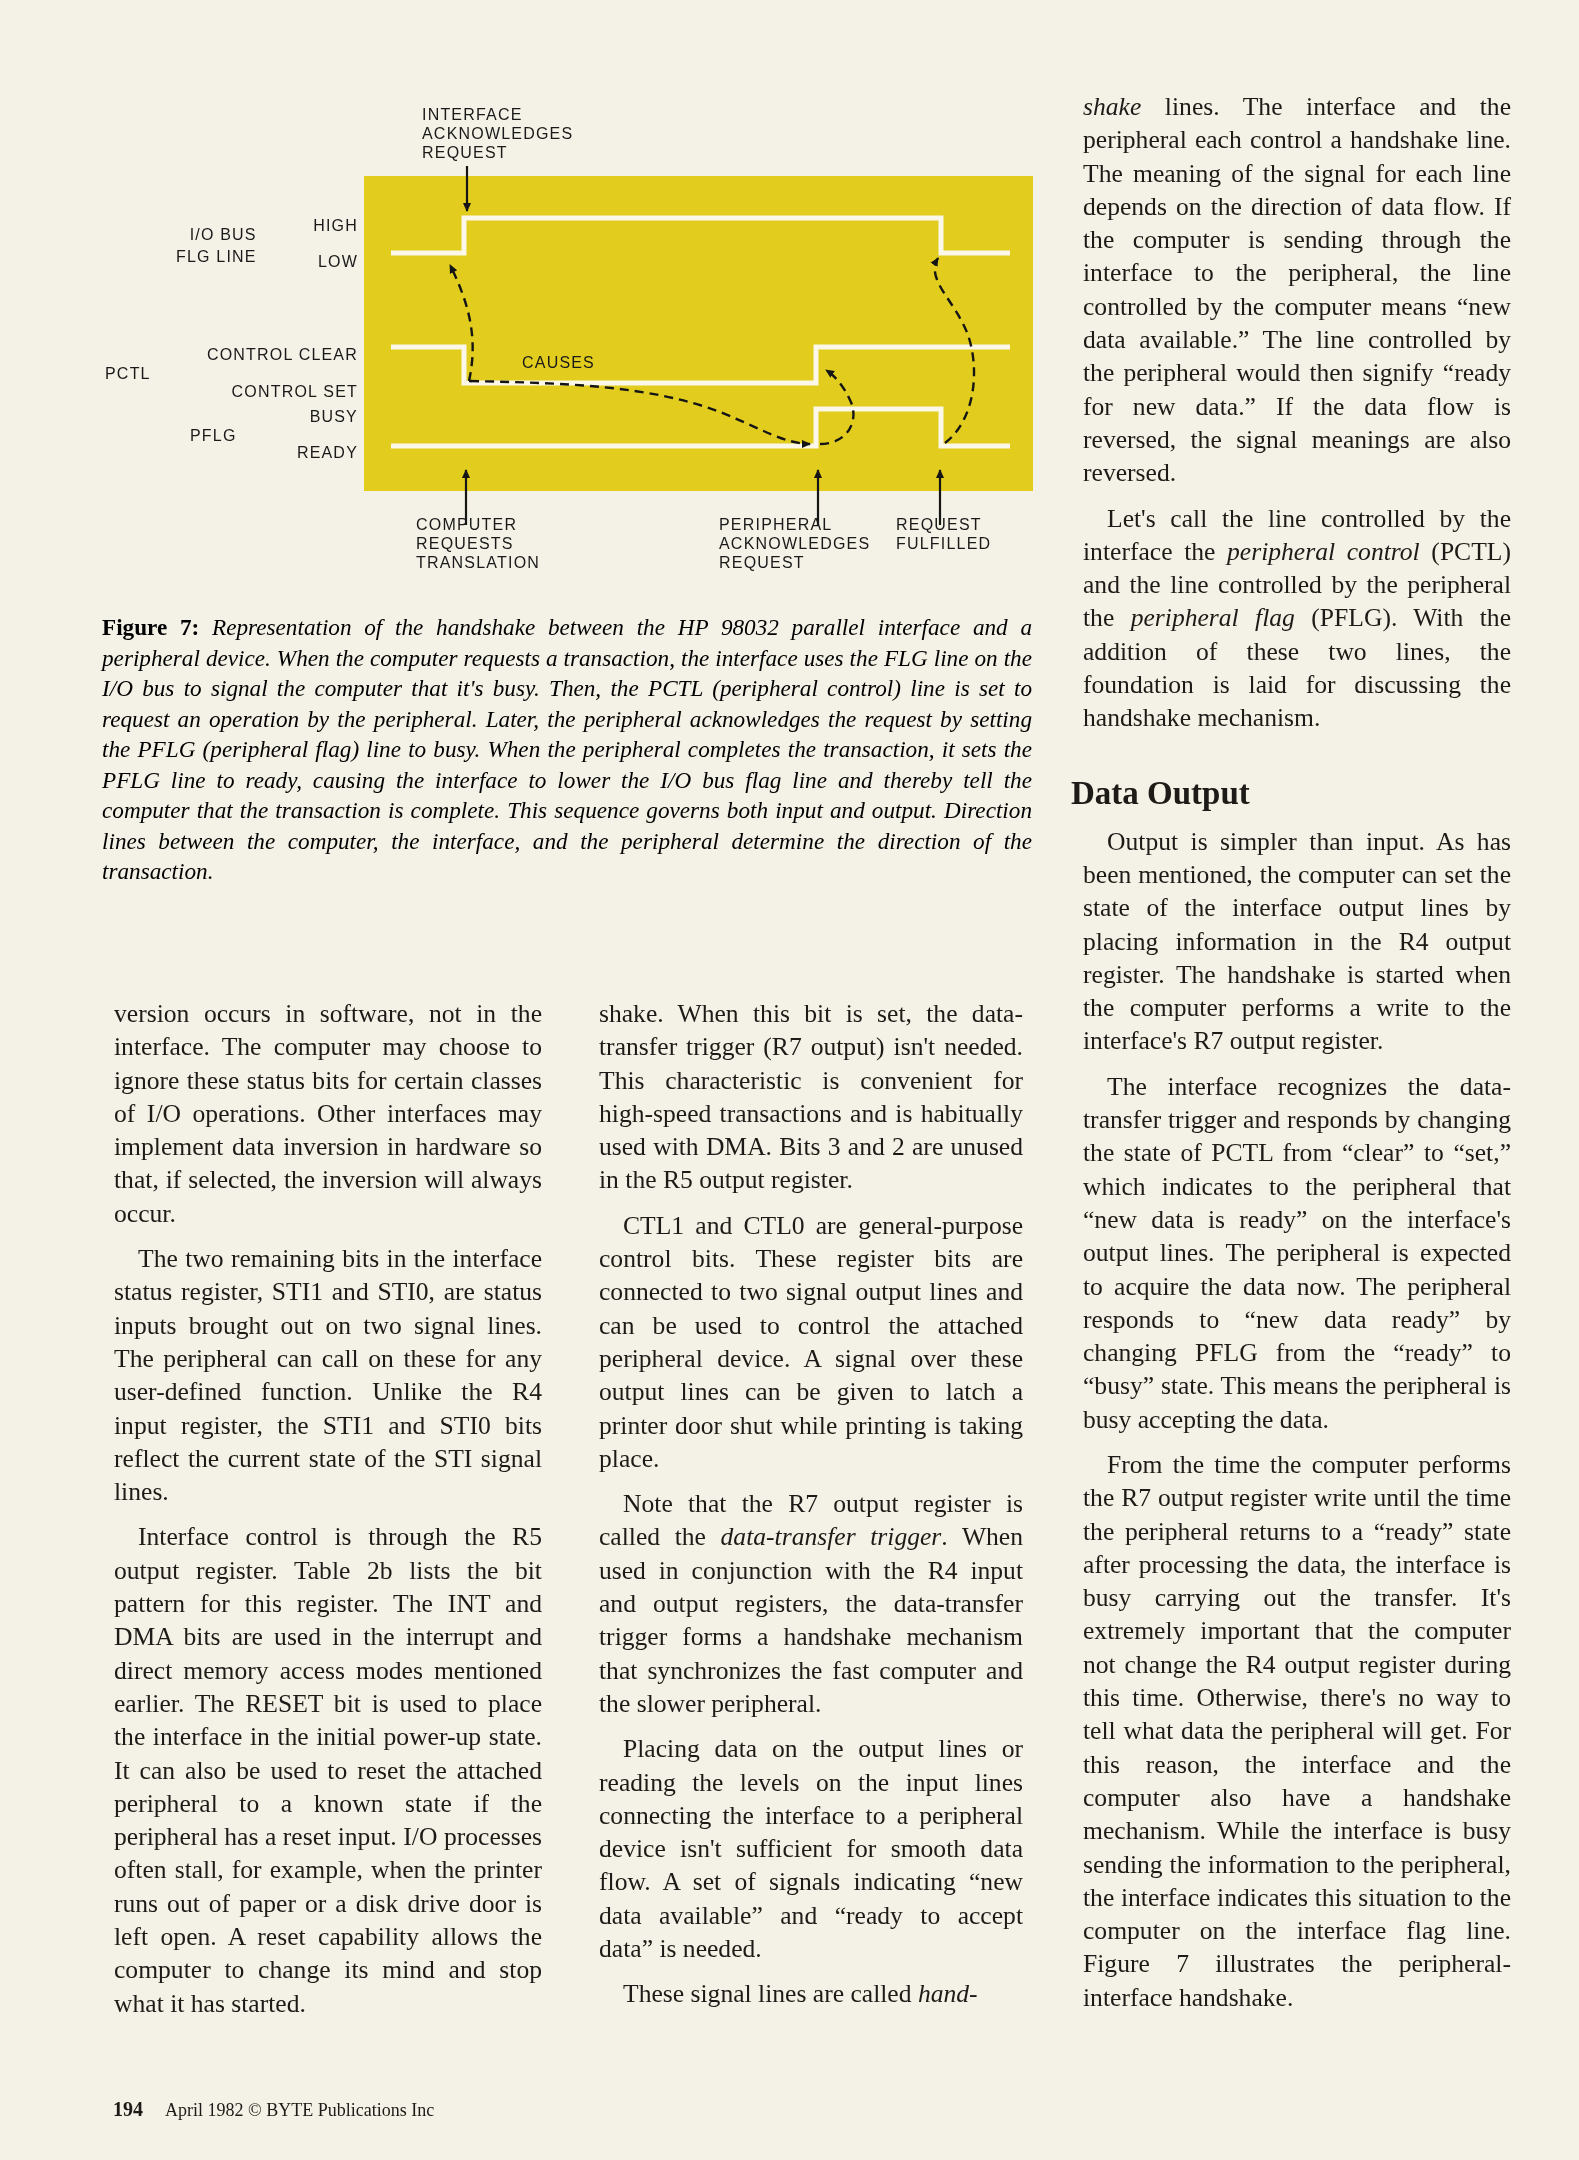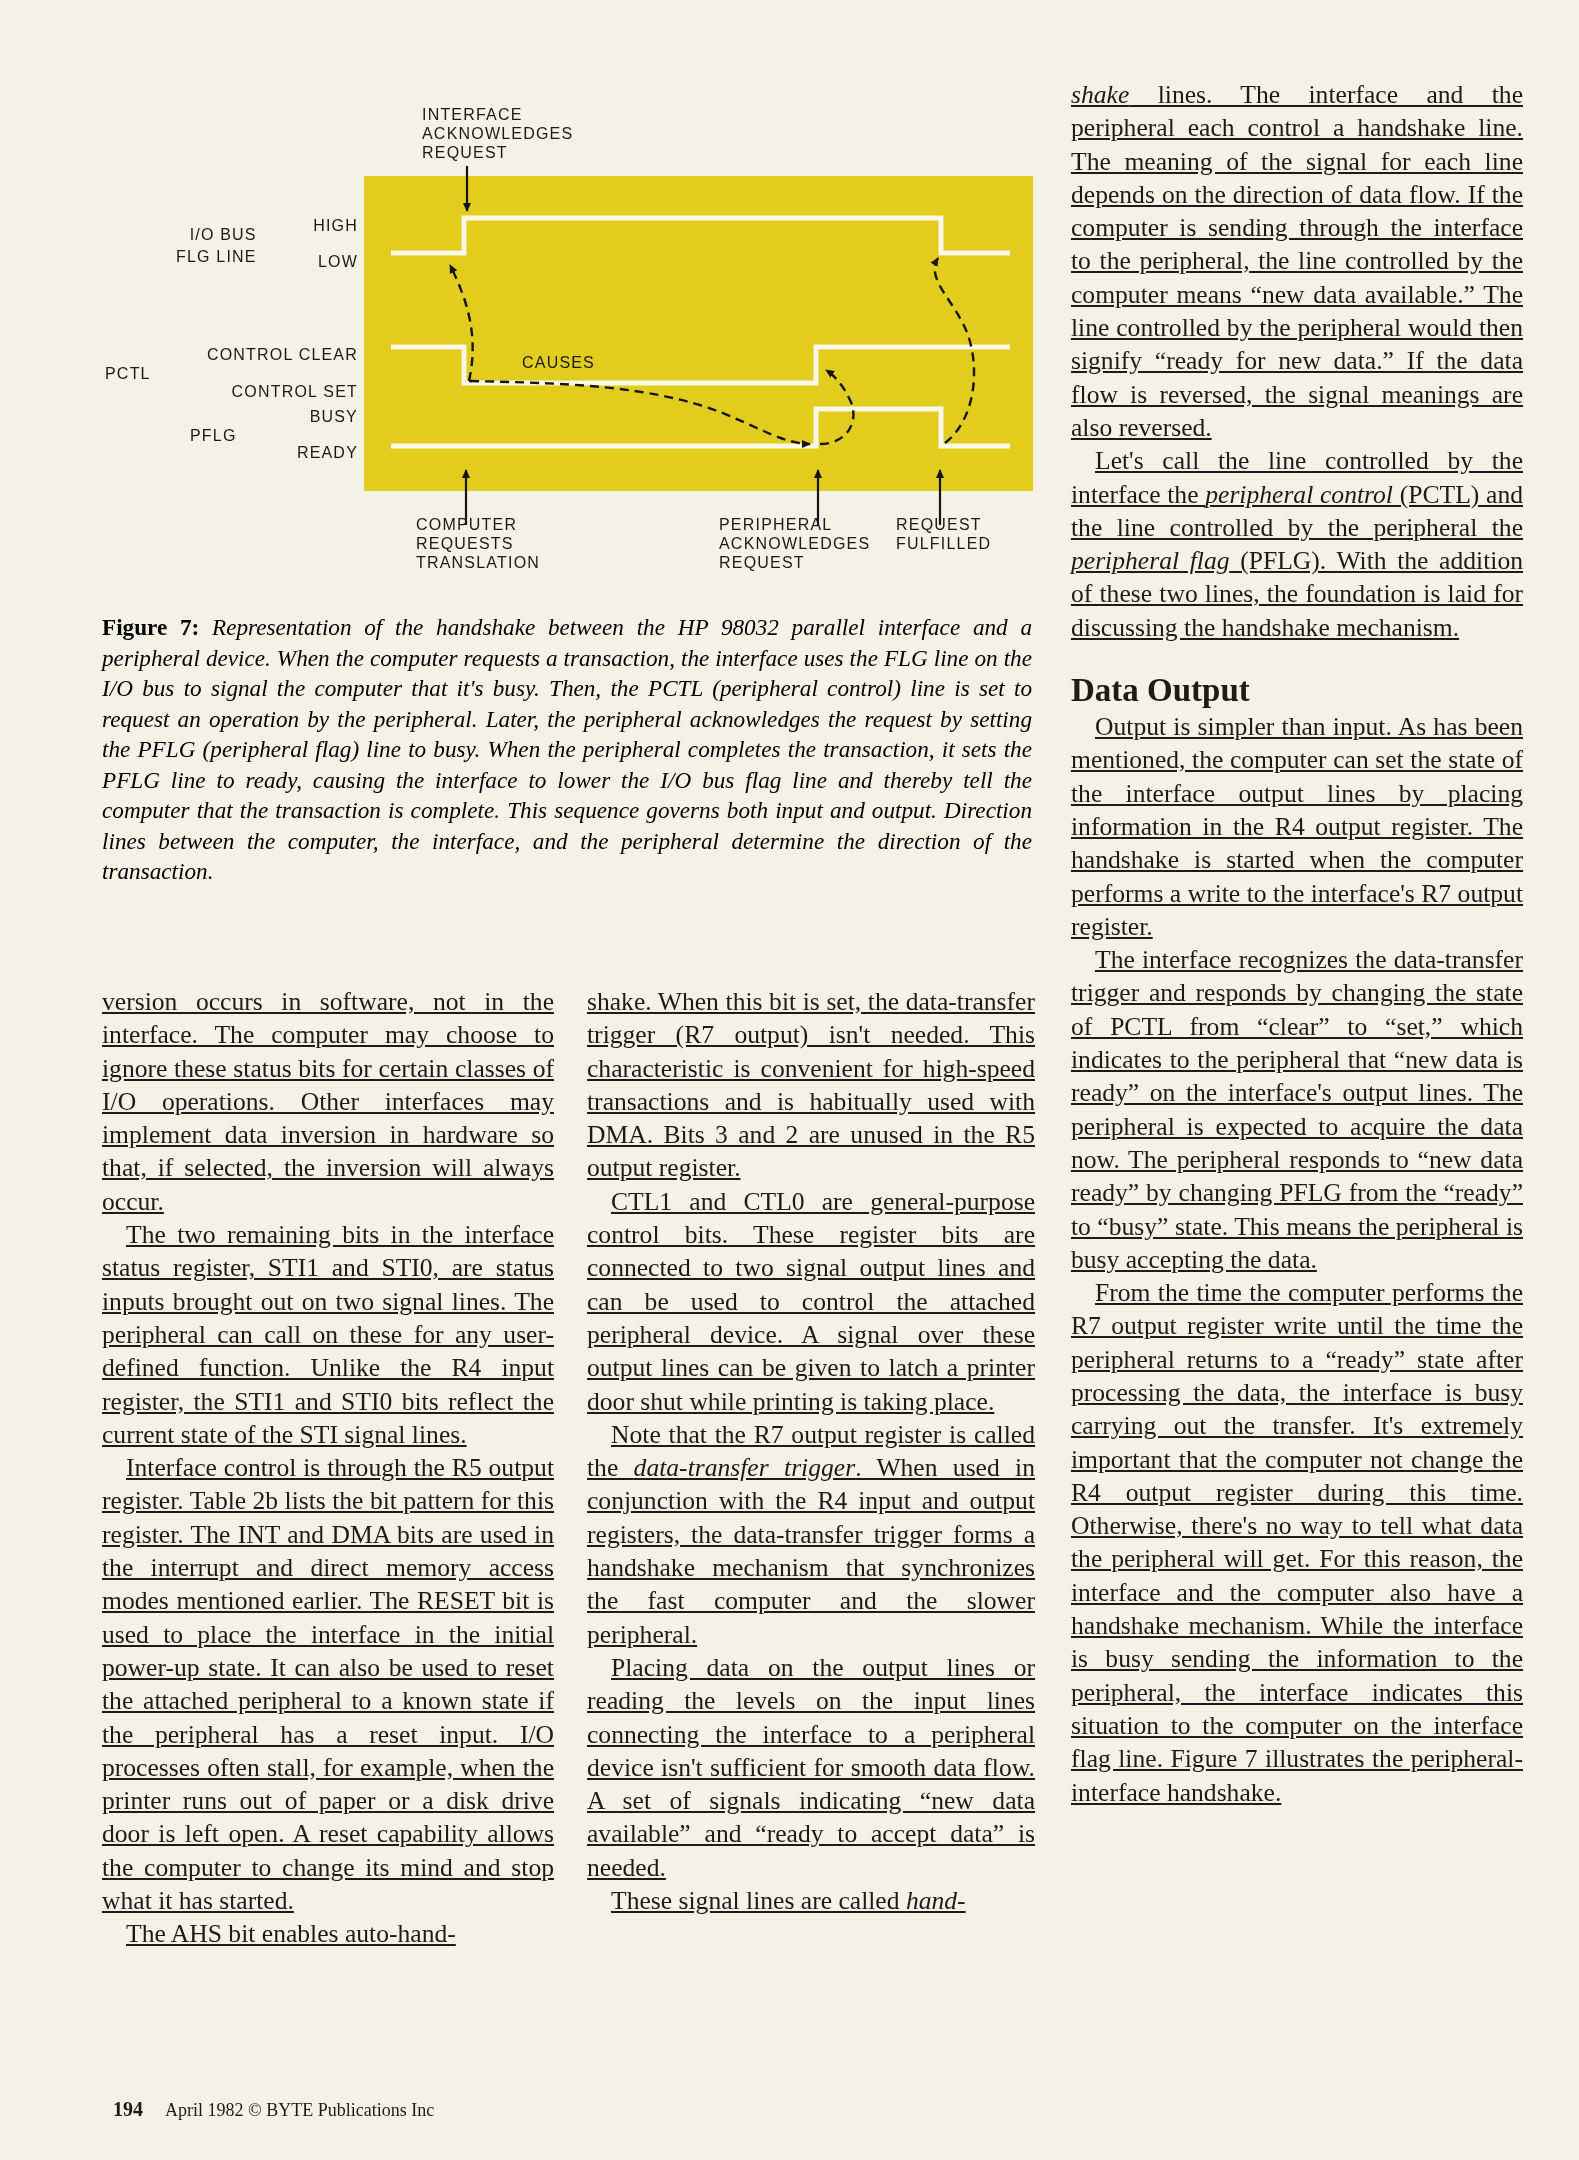--- a/index.html
+++ b/index.html
@@ -32,21 +32,21 @@
     color: #000000;
   }
   .caption .cap-lead { font-style: normal; font-weight: bold; }
   .col {
     position: absolute;
     font-size: 25.6px;
     line-height: 33.3px;
     text-align: justify;
     hyphens: manual;
   }
-  .col p { margin: 0; text-indent: 0; text-decoration: underline; }
+  .col p { margin: 12px; text-indent: 0; }
   .col p.indent { text-indent: 24px; }
   .col h2 {
     margin: 0;
     font-size: 33px;
     line-height: 40px;
     font-weight: bold;
     padding-top: 8px;
   }
   .col-left { left: 102px; top: 985px; width: 452px; }
   .col-mid { left: 587px; top: 985px; width: 448px; }
@@ -116,21 +116,20 @@
 </div>
 
 <div class="caption">
   <span class="cap-lead">Figure 7:</span><span> Representation of the handshake between the HP 98032 parallel interface and a peripheral device. When the computer requests a transaction, the interface uses the FLG line on the I/O bus to signal the computer that it's busy. Then, the PCTL (peripheral control) line is set to request an operation by the peripheral. Later, the peripheral acknowledges the request by setting the PFLG (peripheral flag) line to busy. When the peripheral completes the transaction, it sets the PFLG line to ready, causing the interface to lower the I/O bus flag line and thereby tell the computer that the transaction is com­plete. This sequence governs both input and output. Direction lines between the com­puter, the interface, and the peripheral determine the direction of the transaction.</span>
 </div>
 
 <div class="col col-left">
   <p>version occurs in software, not in the interface. The computer may choose to ignore these status bits for certain classes of I/O operations. Other in­terfaces may implement data inver­sion in hardware so that, if selected, the inversion will always occur.</p>
   <p class="indent">The two remaining bits in the inter­face status register, STI1 and STI0, are status inputs brought out on two signal lines. The peripheral can call on these for any user-defined func­tion. Unlike the R4 input register, the STI1 and STI0 bits reflect the current state of the STI signal lines.</p>
   <p class="indent">Interface control is through the R5 output register. Table 2b lists the bit pattern for this register. The INT and DMA bits are used in the interrupt and direct memory access modes mentioned earlier. The RESET bit is used to place the interface in the in­itial power-up state. It can also be used to reset the attached peripheral to a known state if the peripheral has a reset input. I/O processes often stall, for example, when the printer runs out of paper or a disk drive door is left open. A reset capability allows the computer to change its mind and stop what it has started.</p>
-  <p class="indent">The AHS bit enables auto-hand-</p>
 </div>
 
 <div class="col col-mid">
   <p>shake. When this bit is set, the data-transfer trigger (R7 output) isn't needed. This characteristic is conve­nient for high-speed transactions and is habitually used with DMA. Bits 3 and 2 are unused in the R5 output register.</p>
   <p class="indent">CTL1 and CTL0 are general-pur­pose control bits. These register bits are connected to two signal output lines and can be used to control the attached peripheral device. A signal over these output lines can be given to latch a printer door shut while printing is taking place.</p>
   <p class="indent"><span>Note that the R7 output register is called the </span><em>data-transfer trigger</em><span>. When used in conjunction with the R4 input and output registers, the data-transfer trigger forms a handshake mechanism that synchronizes the fast computer and the slower peripheral.</span></p>
   <p class="indent">Placing data on the output lines or reading the levels on the input lines connecting the interface to a peripheral device isn't sufficient for smooth data flow. A set of signals in­dicating “new data available” and “ready to accept data” is needed.</p>
   <p class="indent"><span>These signal lines are called </span><em>hand-</em></p>
 </div>
 

